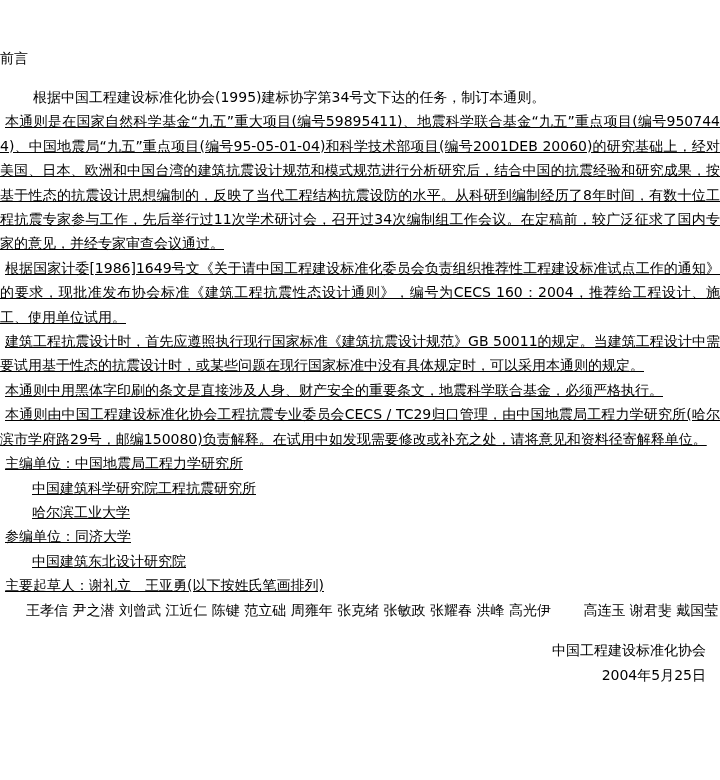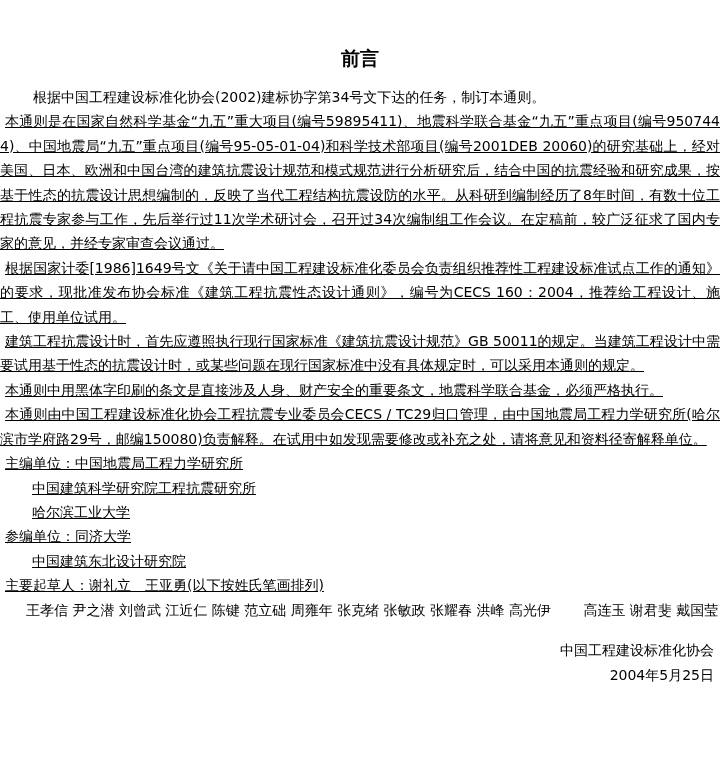--- a/index.html
+++ b/index.html
@@ -12,59 +12,58 @@
   .page {
     position: relative;
     width: 720px;
     height: 780px;
     box-sizing: border-box;
     padding-top: 46px;
     overflow: hidden;
     background: #ffffff;
   }
   .doc-title {
-    font-size: 19px;
-    font-weight: bold;
-    text-align: center;
+    font-size: 14px;
+    font-weight: normal;
     line-height: 25px;
     margin: 0 0 14px 0;
   }
   .content p {
     margin: 0;
     font-size: 14px;
     line-height: 24.4px;
     text-align: justify;
     word-break: break-all;
   }
   
   .ind-first  { text-indent: 33px; }  
   .ind-sp     { text-indent: 5px; text-decoration: underline;  }  
   .ind-unit   { text-indent: 32px; text-decoration: underline; }  
   .ind-names  { text-indent: 26px; }  
   .footer {
     margin-top: 16px;
-    padding-right: 6px;
+    padding-right: 14px;
   }
   .footer p {
     margin: 0;
     font-size: 14px;
     line-height: 25px;
     text-align: right;
     word-break: keep-all;
   }
 </style>
 </head>
 <body>
 
 <div class="page">
 
   <h1 class="doc-title">前言</h1>
 
   <div class="content">
-    <p class="ind-first">根据中国工程建设标准化协会(2002)建标协字第34号文下达的任务，制订本通则。</p>
+    <p class="ind-first">根据中国工程建设标准化协会(1995)建标协字第34号文下达的任务，制订本通则。</p>
     <p class="ind-sp">本通则是在国家自然科学基金“九五”重大项目(编号59895411)、地震科学联合基金“九五”重点项目(编号9507444)、中国地震局“九五”重点项目(编号95-05-01-04)和科学技术部项目(编号2001DEB 20060)的研究基础上，经对美国、日本、欧洲和中国台湾的建筑抗震设计规范和模式规范进行分析研究后，结合中国的抗震经验和研究成果，按基于性态的抗震设计思想编制的，反映了当代工程结构抗震设防的水平。从科研到编制经历了8年时间，有数十位工程抗震专家参与工作，先后举行过11次学术研讨会，召开过34次编制组工作会议。在定稿前，较广泛征求了国内专家的意见，并经专家审查会议通过。</p>
     <p class="ind-sp">根据国家计委[1986]1649号文《关于请中国工程建设标准化委员会负责组织推荐性工程建设标准试点工作的通知》的要求，现批准发布协会标准《建筑工程抗震性态设计通则》，编号为CECS 160：2004，推荐给工程设计、施工、使用单位试用。</p>
     <p class="ind-sp">建筑工程抗震设计时，首先应遵照执行现行国家标准《建筑抗震设计规范》GB 50011的规定。当建筑工程设计中需要试用基于性态的抗震设计时，或某些问题在现行国家标准中没有具体规定时，可以采用本通则的规定。</p>
     <p class="ind-sp">本通则中用黑体字印刷的条文是直接涉及人身、财产安全的重要条文，地震科学联合基金，必须严格执行。</p>
     <p class="ind-sp">本通则由中国工程建设标准化协会工程抗震专业委员会CECS / TC29归口管理，由中国地震局工程力学研究所(哈尔滨市学府路29号，邮编150080)负责解释。在试用中如发现需要修改或补充之处，请将意见和资料径寄解释单位。</p>
     <p class="ind-sp">主编单位：中国地震局工程力学研究所</p>
     <p class="ind-unit">中国建筑科学研究院工程抗震研究所</p>
     <p class="ind-unit">哈尔滨工业大学</p>
     <p class="ind-sp">参编单位：同济大学</p>
     <p class="ind-unit">中国建筑东北设计研究院</p>

